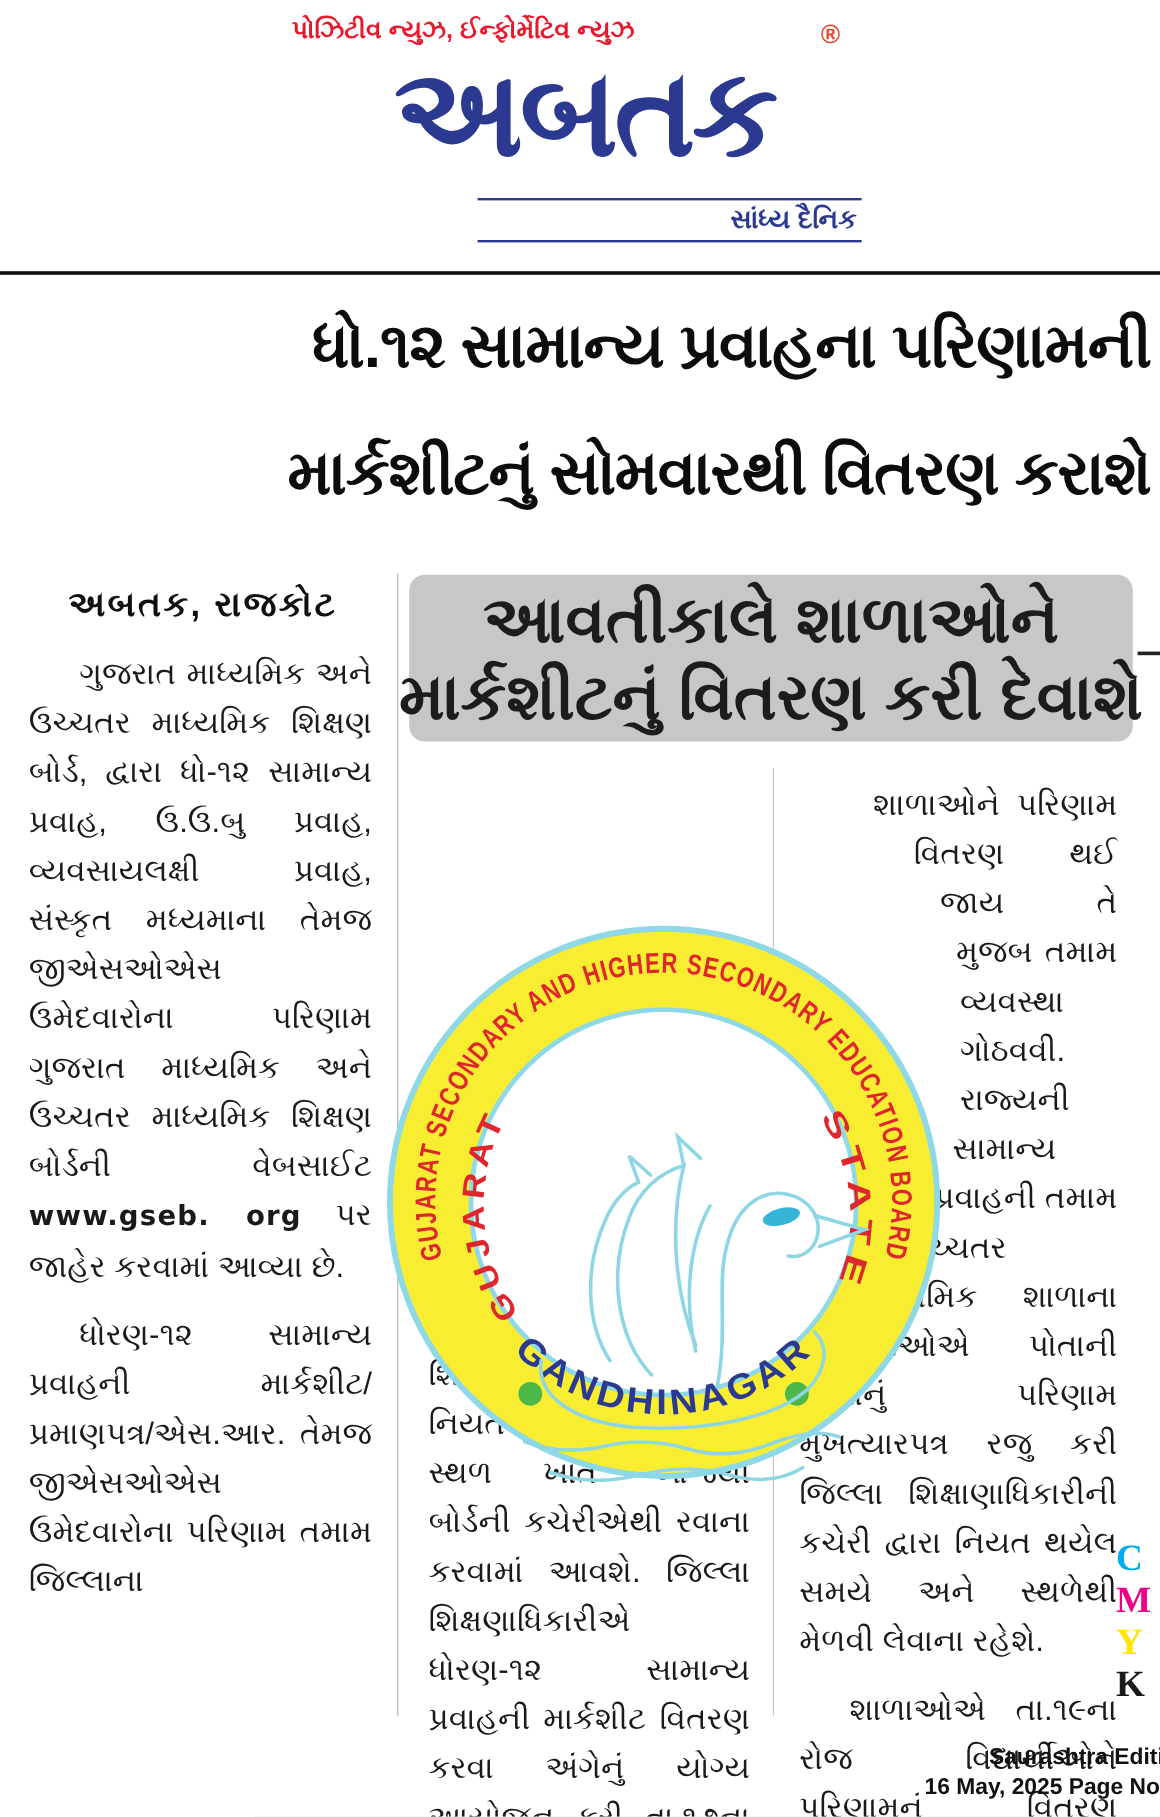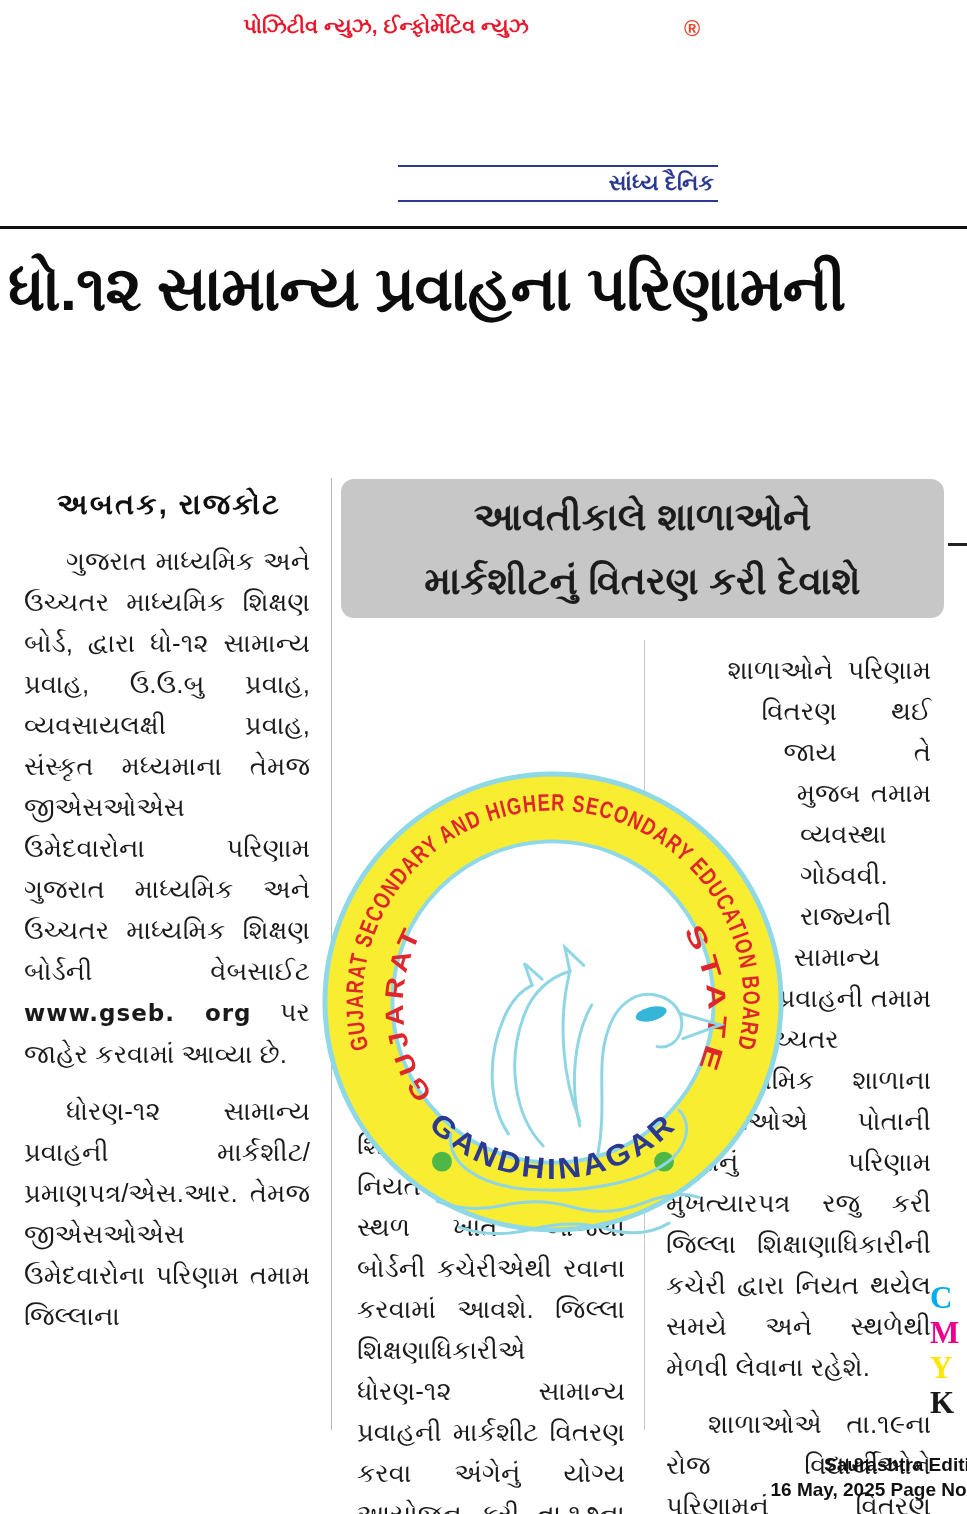--- a/index.html
+++ b/index.html
@@ -17,27 +17,27 @@
                  text-align:right;padding:3px 4px 4px 0;}
   .subtitle-band .sub{font-size:22px;font-weight:800;color:#2b3990;}
 
   
   .top-rule{position:absolute;left:0;top:226px;width:967px;height:3px;background:#101010;}
   .col-rule-1{position:absolute;left:331px;top:478px;width:1px;height:952px;background:#b5b5b5;z-index:1;}
   .col-rule-2{position:absolute;left:644px;top:640px;width:1px;height:790px;background:#c9c9c9;z-index:1;}
   .edge-dash{position:absolute;left:948px;top:543px;width:19px;height:3px;background:#222;}
 
   
-  .headline{position:absolute;left:8px;top:236px;width:951px;text-align:left;
-            font-weight:900;font-size:62px;line-height:106px;color:#0c0c0c;letter-spacing:-1px;}
+  .headline{position:absolute;left:8px;top:236px;width:951px;text-align:right;
+            font-weight:900;font-size:52px;line-height:106px;color:#0c0c0c;letter-spacing:-1px;}
 
   
   .subhead-box{position:absolute;left:341px;top:479px;width:603px;height:139px;background:#c7c7c7;
                border-radius:13px;display:flex;flex-direction:column;justify-content:center;align-items:center;}
-  .subhead-box .shl{font-size:38px;font-weight:800;color:#1c1c1c;line-height:64px;white-space:nowrap;}
+  .subhead-box .shl{font-size:54px;font-weight:800;color:#1c1c1c;line-height:64px;white-space:nowrap;}
 
   
   .bodytext{font-size:26px;line-height:41px;text-align:justify;color:#1a1a1a;}
   .col1{position:absolute;left:8px;top:468px;width:318px;}
   .col2{position:absolute;left:341px;top:634px;width:300px;}
   .col3{position:absolute;left:650px;top:634px;width:297px;}
   .col1 p,.col2 p,.col3 p{margin:16px;}
   .indent{text-indent:42px;}
   .dateline{font-size:29px;font-weight:800;letter-spacing:2px;text-align:center;
             width:290px;margin:0 0 4px 10px;color:#101010;}
@@ -60,29 +60,31 @@
   
   .footer{position:absolute;right:22px;top:1452px;text-align:right;
           font-size:19px;font-weight:600;color:#111;line-height:25px;}
 </style>
 </head>
 <body>
 
 <div class="page">
 
   <div class="tagline">પોઝિટીવ ન્યુઝ, ઈન્ફોર્મેટિવ ન્યુઝ</div>
+  <div class="logo">અબતક</div>
   <div class="regmark">®</div>
   <div class="subtitle-band">
     <span class="sub">સાંધ્ય દૈનિક</span>
   </div>
 
   <div class="top-rule"></div>
 
   <div class="headline">
     <div>ધો.૧૨ સામાન્ય પ્રવાહના પરિણામની</div>
+    <div>માર્કશીટનું સોમવારથી વિતરણ કરાશે</div>
   </div>
 
   <div class="subhead-box">
     <div class="shl">આવતીકાલે શાળાઓને</div>
     <div class="shl">માર્કશીટનું વિતરણ કરી દેવાશે</div>
   </div>
 
   <div class="col-rule-1"></div>
   <div class="col-rule-2"></div>
   <div class="edge-dash"></div>

